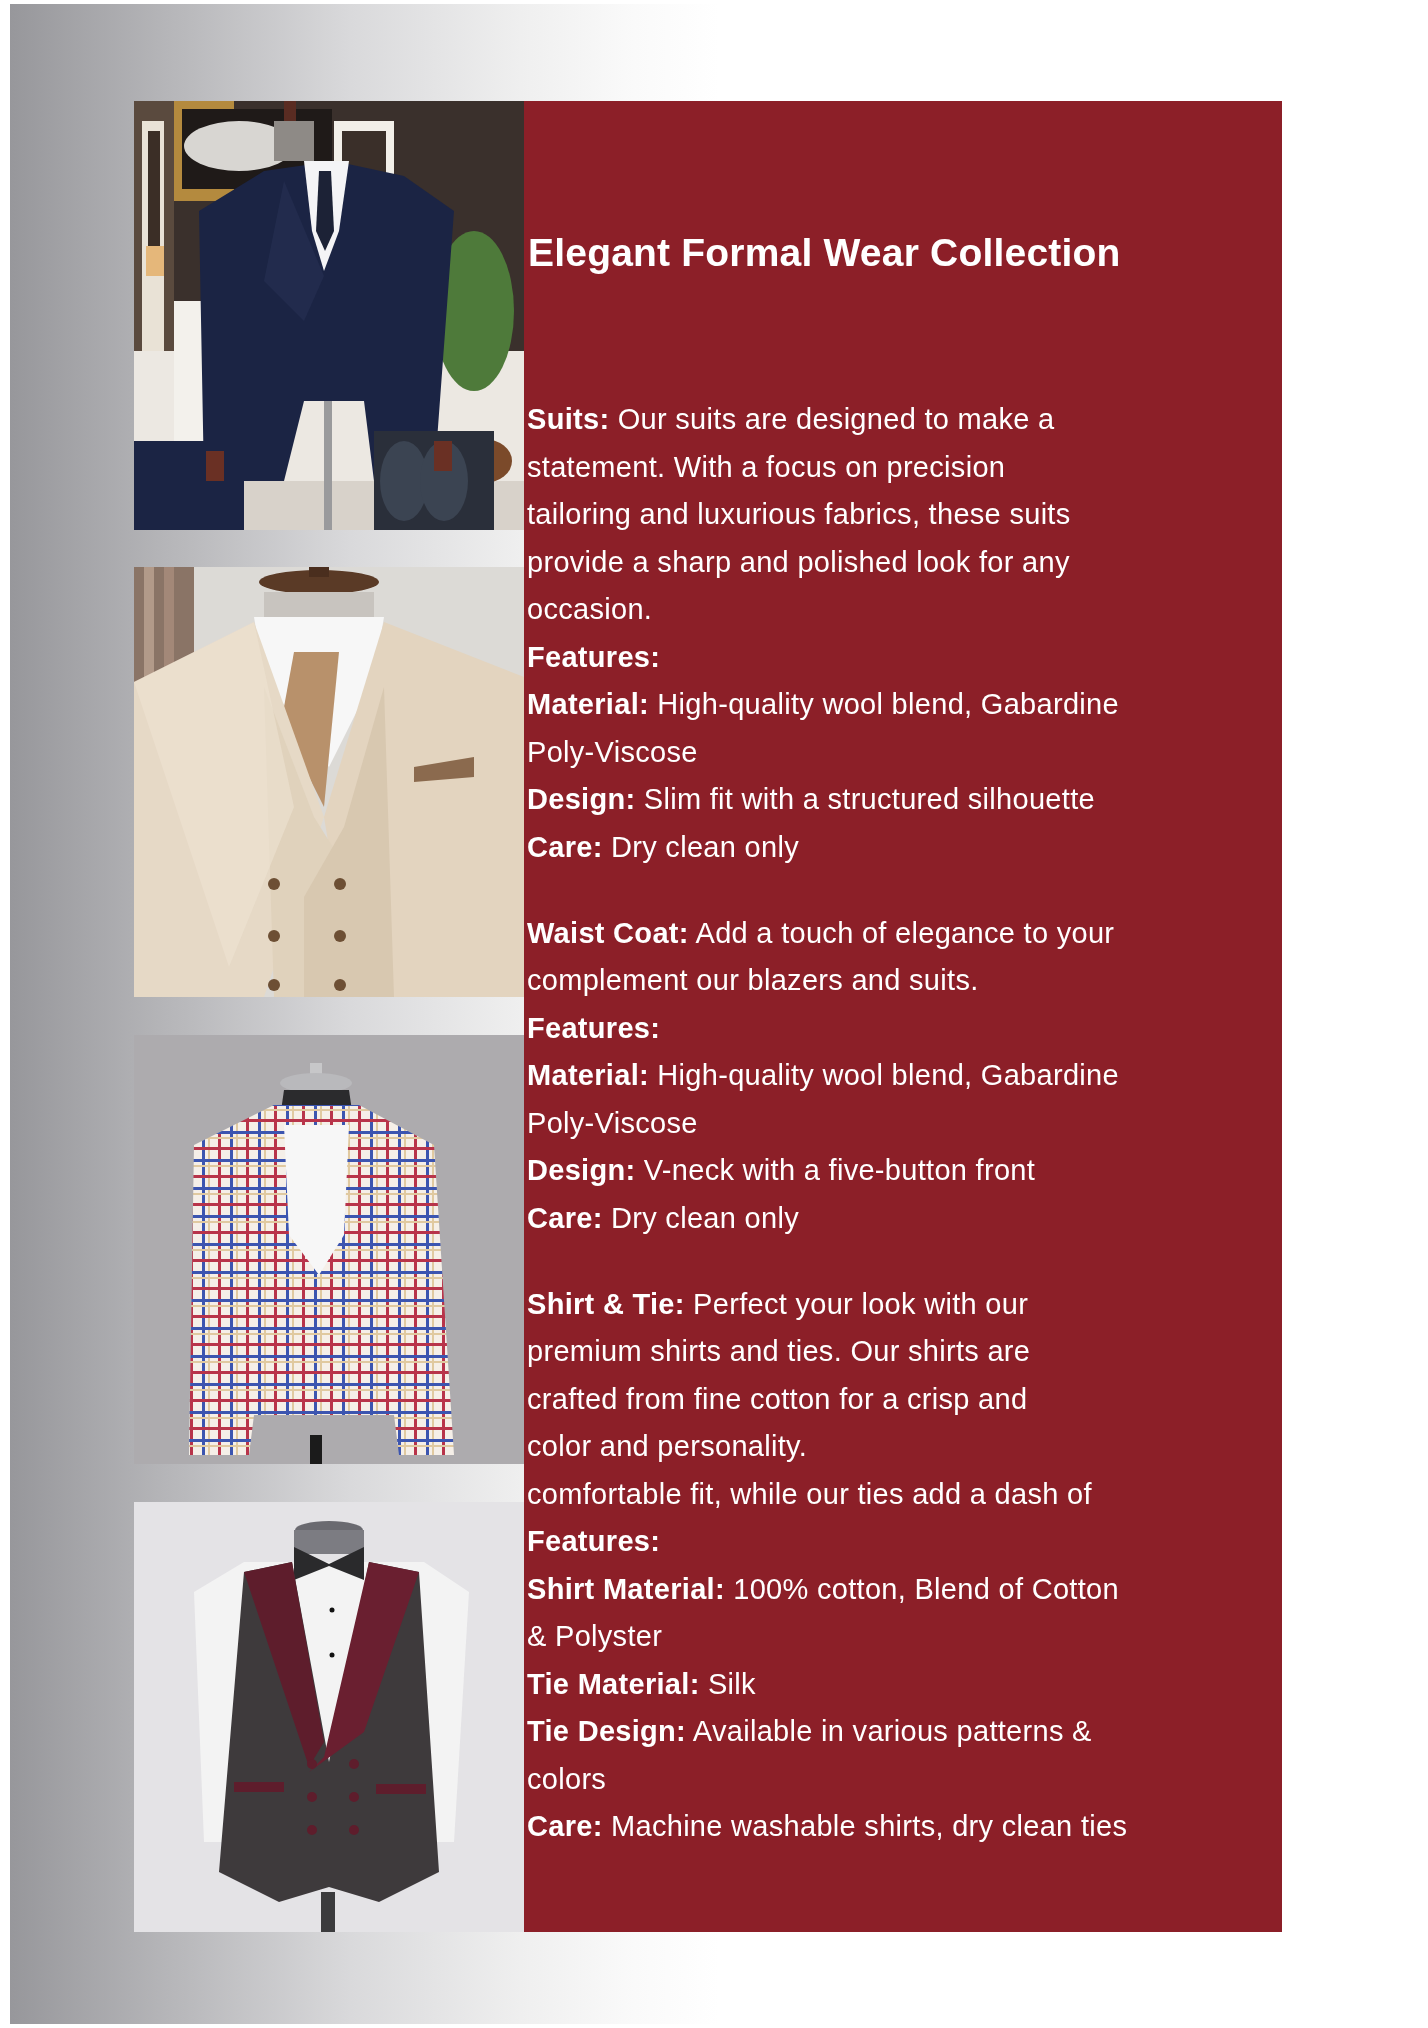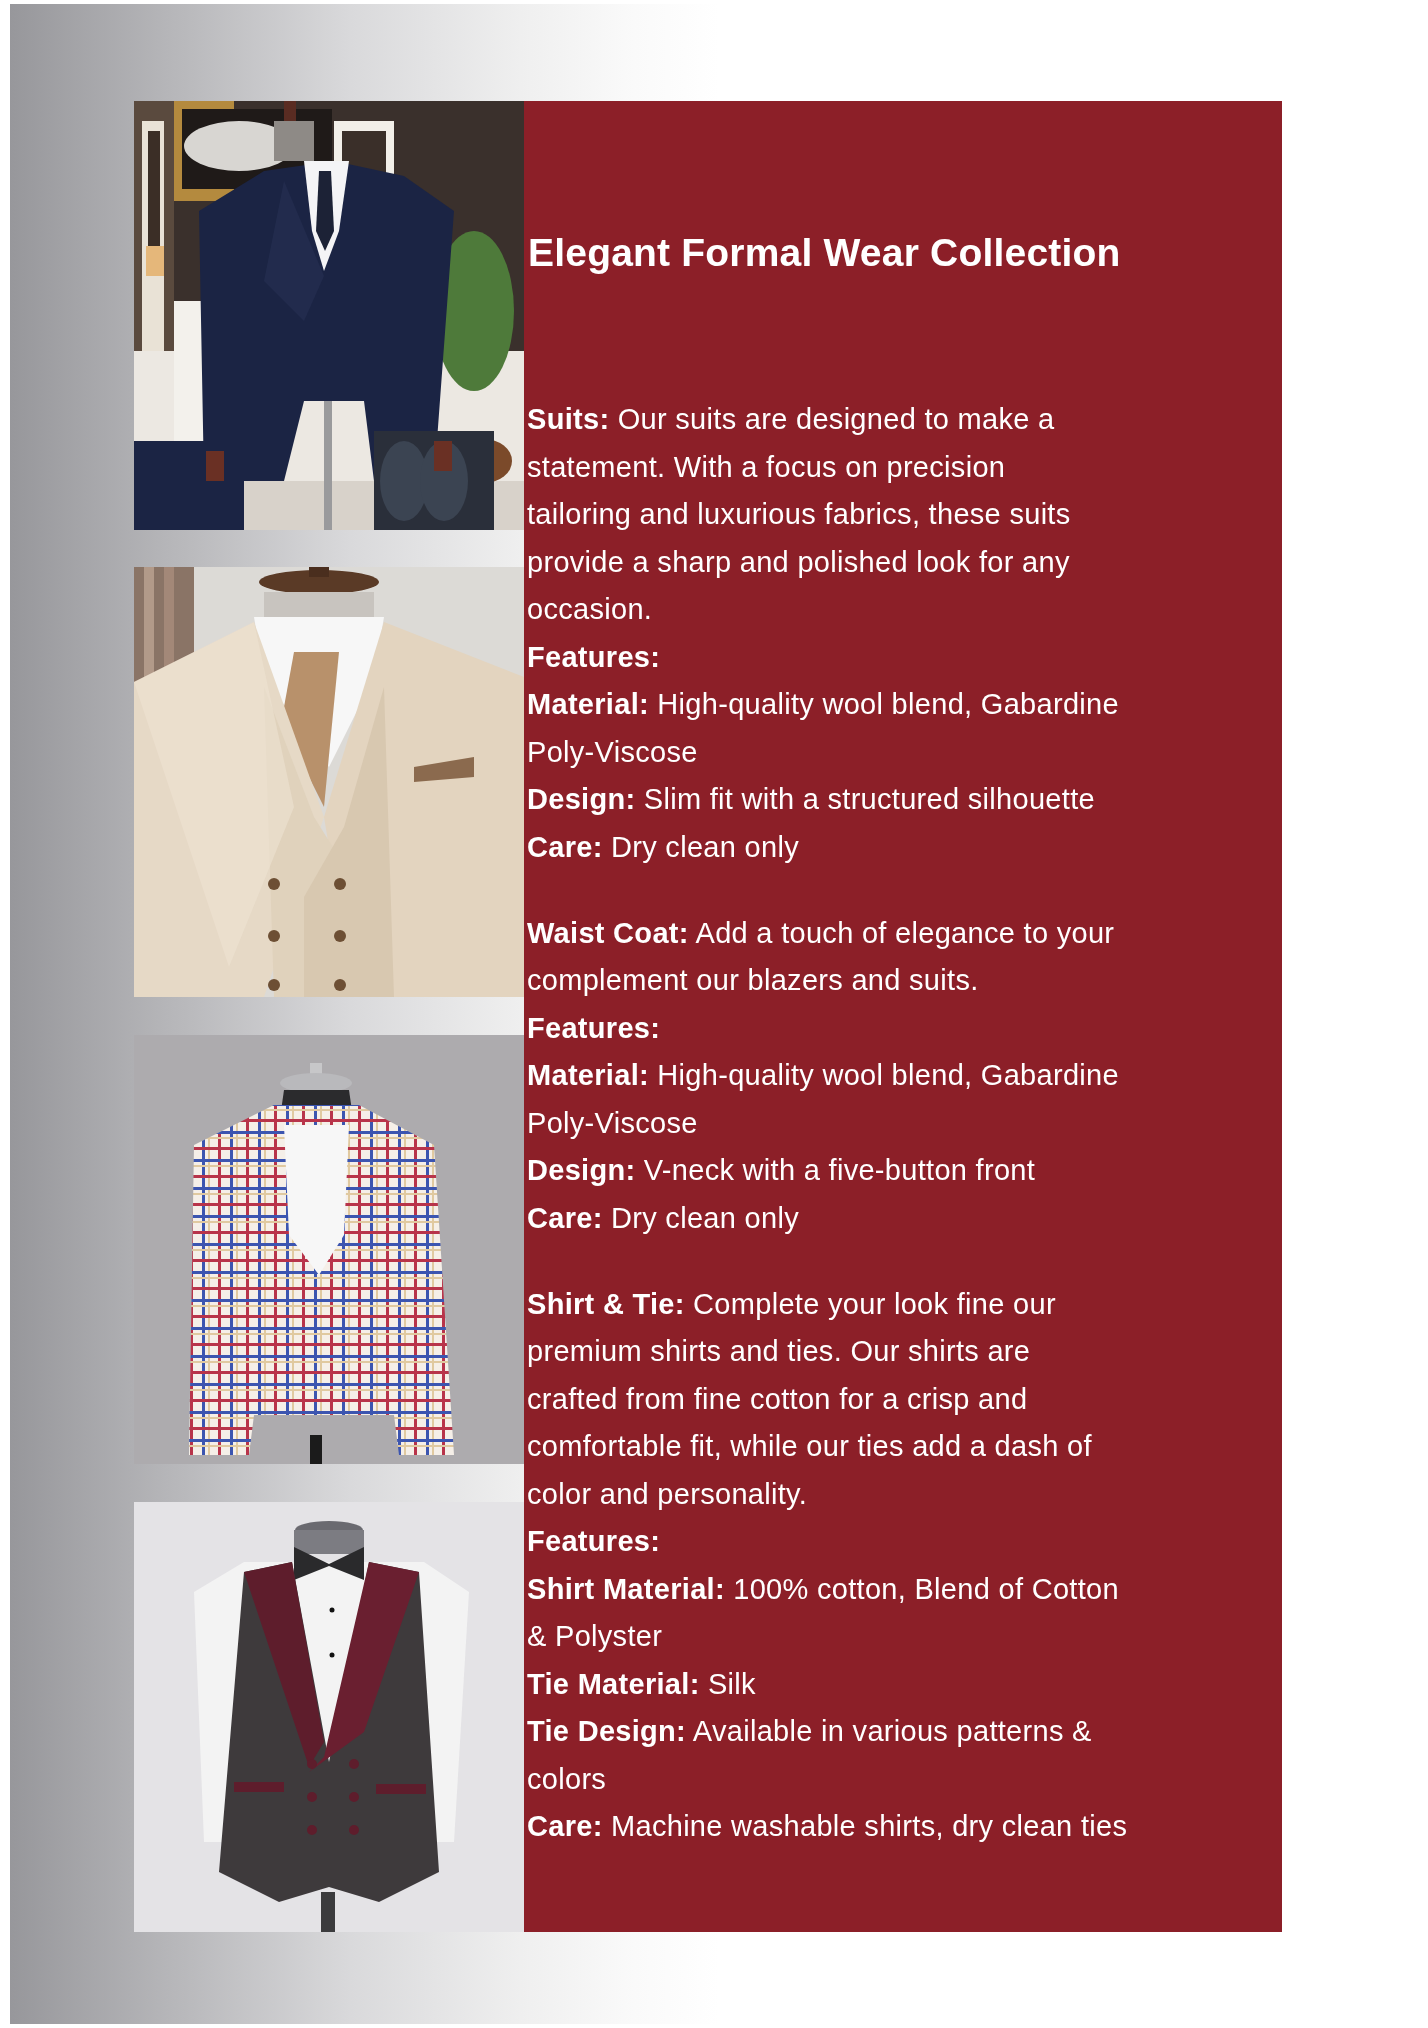--- a/index.html
+++ b/index.html
@@ -174,25 +174,25 @@
         <div class="line"><span class="b">Features:</span><span></span></div>
         <div class="line"><span class="b">Material:</span><span> High-quality wool blend, Gabardine</span></div>
         <div class="line"><span class="b"></span><span>Poly-Viscose</span></div>
         <div class="line"><span class="b">Design:</span><span> V-neck with a five-button front</span></div>
         <div class="line"><span class="b">Care:</span><span> Dry clean only</span></div>
       </div>
 
       <div class="blank"></div>
 
       <div>
-        <div class="line"><span class="b">Shirt &amp; Tie:</span><span> Complete your look fine our</span></div>
+        <div class="line"><span class="b">Shirt &amp; Tie:</span><span> Perfect your look with our</span></div>
         <div class="line"><span class="b"></span><span>premium shirts and ties. Our shirts are</span></div>
         <div class="line"><span class="b"></span><span>crafted from fine cotton for a crisp and</span></div>
+        <div class="line"><span class="b"></span><span>color and personality.</span></div>
         <div class="line"><span class="b"></span><span>comfortable fit, while our ties add a dash of</span></div>
-        <div class="line"><span class="b"></span><span>color and personality.</span></div>
         <div class="line"><span class="b">Features:</span><span></span></div>
         <div class="line"><span class="b">Shirt Material:</span><span> 100% cotton, Blend of Cotton</span></div>
         <div class="line"><span class="b"></span><span>&amp; Polyster</span></div>
         <div class="line"><span class="b">Tie Material:</span><span> Silk</span></div>
         <div class="line"><span class="b">Tie Design:</span><span> Available in various patterns &amp;</span></div>
         <div class="line"><span class="b"></span><span>colors</span></div>
         <div class="line"><span class="b">Care:</span><span> Machine washable shirts, dry clean ties</span></div>
       </div>
 
     </div>

